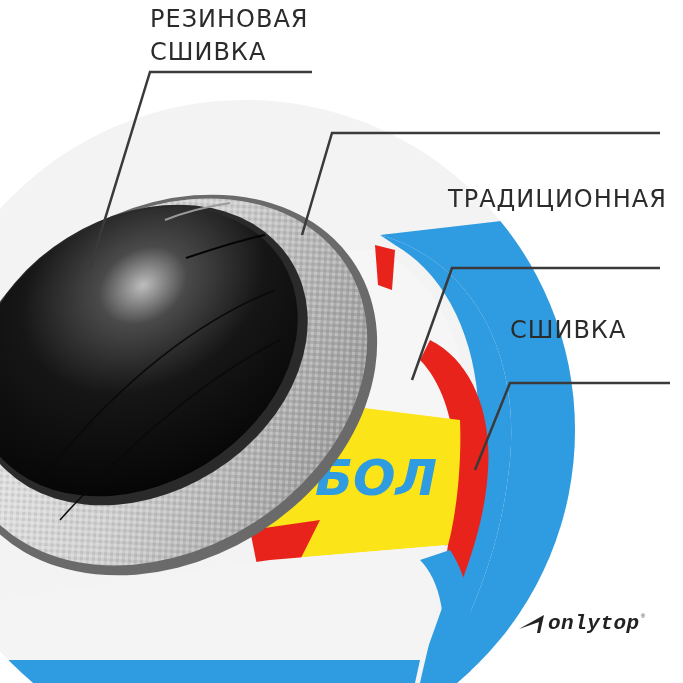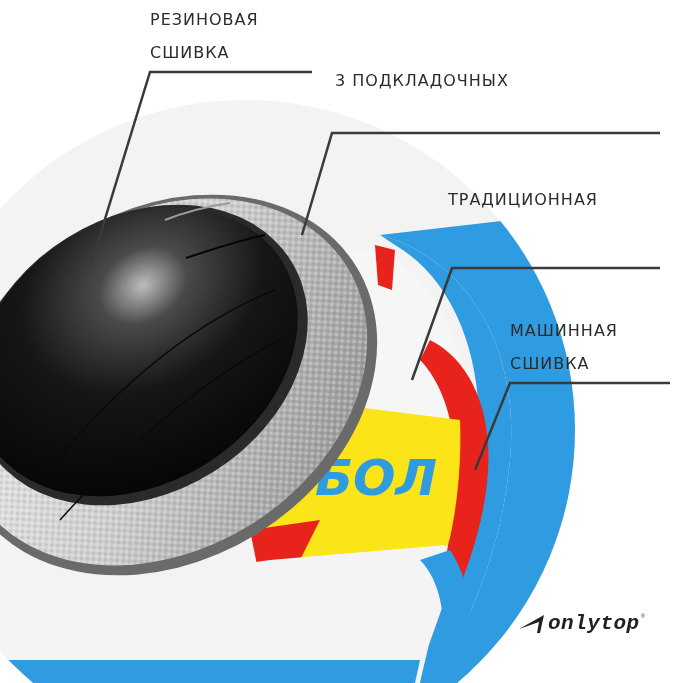--- a/index.html
+++ b/index.html
@@ -1,18 +1,18 @@
 <!DOCTYPE html>
 <html><head>
 <meta charset="utf-8">
 <style>
   html,body{margin:0;padding:0;background:#ffffff;}
   body{width:683px;height:683px;position:relative;overflow:hidden;font-family:"Liberation Sans",sans-serif;}
   .stage{position:absolute;left:0;top:0;width:683px;height:683px;}
-  .label{position:absolute;color:#2b2b2b;font-family:"DejaVu Sans",sans-serif;font-size:16px;line-height:33px;letter-spacing:1px;white-space:nowrap;}
+  .label{position:absolute;color:#2b2b2b;font-family:"DejaVu Sans",sans-serif;font-size:24px;line-height:33px;letter-spacing:1px;white-space:nowrap;}
   .label span{display:block;}
   .logo{position:absolute;left:518px;top:612px;display:flex;align-items:center;}
   .logo-text{font-family:Liberation Mono, monospace;font-style:italic;font-weight:bold;font-size:21px;color:#222;letter-spacing:0.5px;}
   .logo-reg{font-size:6px;color:#444;position:relative;top:-8px;margin-left:1px;}
   svg{position:absolute;left:0;top:0;}
 </style>
 </head>
 <body>
 
 <div class="stage">
@@ -82,29 +82,27 @@
       <polyline points="670,383 510,383 475,470"></polyline>
     </g>
   </svg>
 
   <div class="label" style="left:150px;top:3px;">
     <span>РЕЗИНОВАЯ</span>
     <span>СШИВКА</span>
   </div>
 
   <div class="label" style="left:335px;top:64px;">
-    <span>3 ПОДКЛАДОЧНЫХ</span>
   </div>
 
   <div class="label" style="left:448px;top:167px;margin-top:16px;">
     <span>ТРАДИЦИОННАЯ</span>
   </div>
 
   <div class="label" style="left:510px;top:314px;">
-    <span>МАШИННАЯ</span>
     <span>СШИВКА</span>
   </div>
 
   <div class="logo">
     <svg width="30" height="22" viewBox="0 0 30 22" style="position:relative;">
       <path d="M1 16 L26 2 L22 20 L19 20 L21 9 Z" fill="#222"></path>
     </svg>
     <span class="logo-text">onlytop</span>
     <span class="logo-reg">®</span>
   </div>

